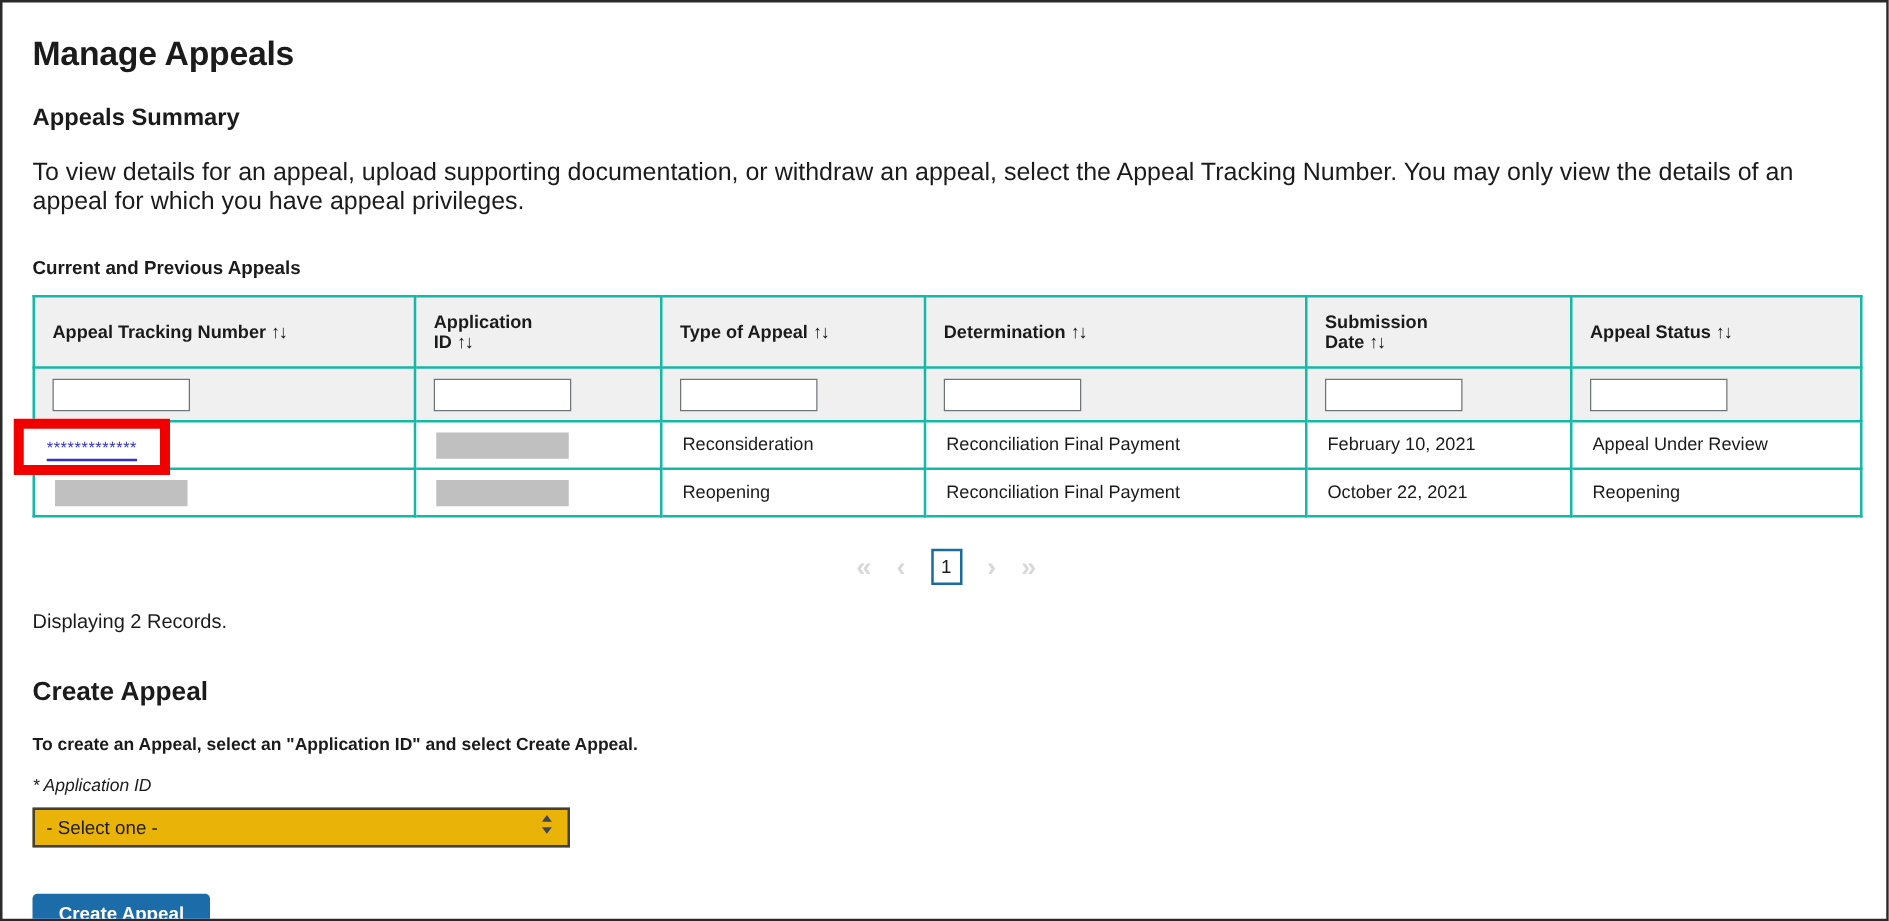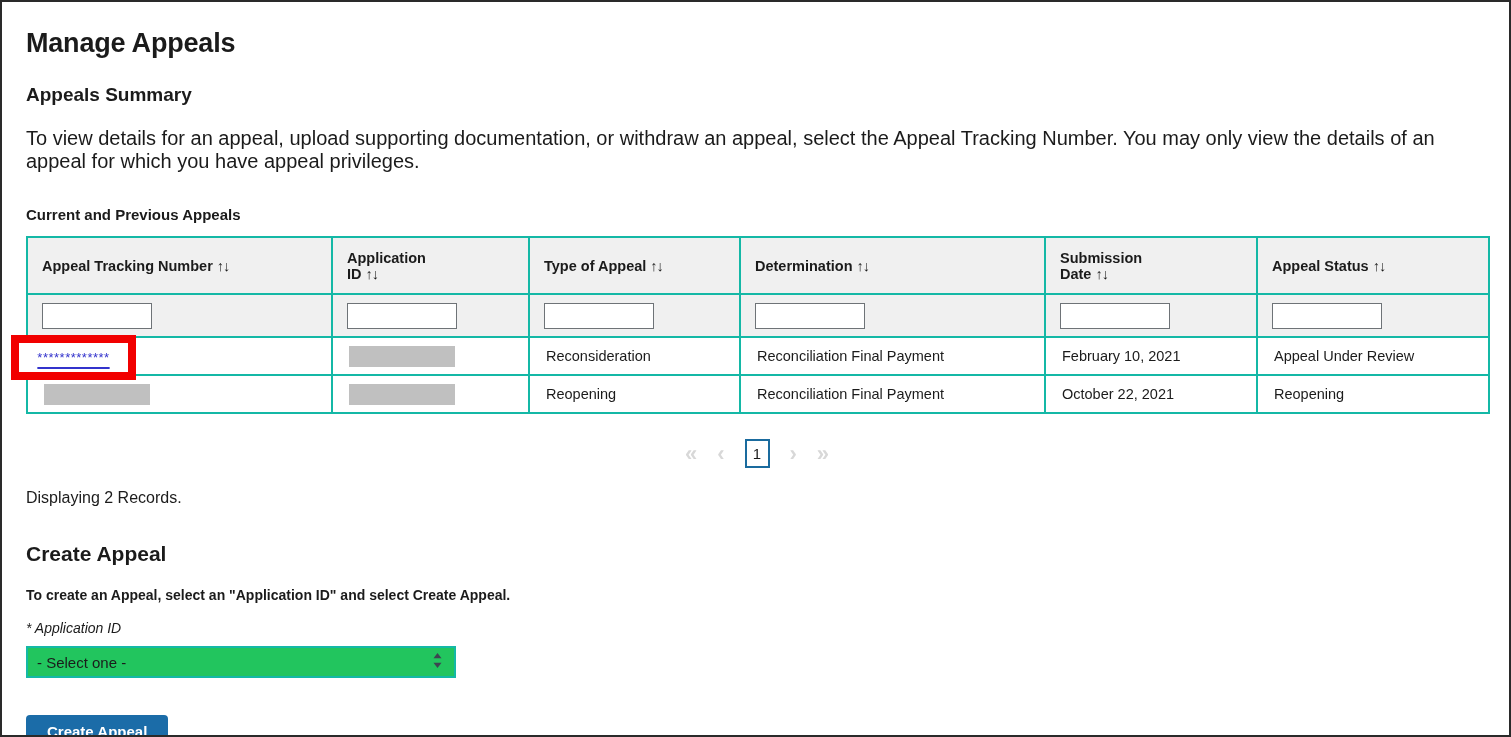--- a/index.html
+++ b/index.html
@@ -56,23 +56,23 @@
   .pg-current {
     width:25px; height:29px; border:2px solid #1a6b9e; color:#1b1b1b;
     font-size:15px; display:flex; align-items:center; justify-content:center;
     cursor:pointer;
   }
   .records { font-size:16px; margin-top:21px; }
   .h2-create { font-size:21px; font-weight:700; margin-top:35px; }
   .create-desc { font-size:14px; margin-top:21px;font-weight:bold; }
   .field-label { font-size:14px; margin-top:17px;font-style:italic; }
   .select {
-    width:430px; height:32px; border:2px solid #14b8a6; margin-top:10px;
+    width:430px; height:32px; border:2px solid #404040; margin-top:10px;
     display:flex; align-items:center; justify-content:space-between;
-    padding:0 10px 0 9px; cursor:pointer; background:#22c55e;
+    padding:0 10px 0 9px; cursor:pointer; background:#eab308;
   }
   .select-value { font-size:15px; color:#1b1b1b; }
   .btn-primary {
     margin-top:37px; background:#1b6ca8; color:#fff; border:none;
     border-radius:4px; font-family:"Liberation Sans", sans-serif;
     font-size:15px; font-weight:700; padding:0 21px; height:33px; cursor:pointer;
   }
   
   col.c1{width:305px} col.c2{width:197px} col.c3{width:211px}
   col.c4{width:305px} col.c5{width:212px} col.c6{width:232px}

